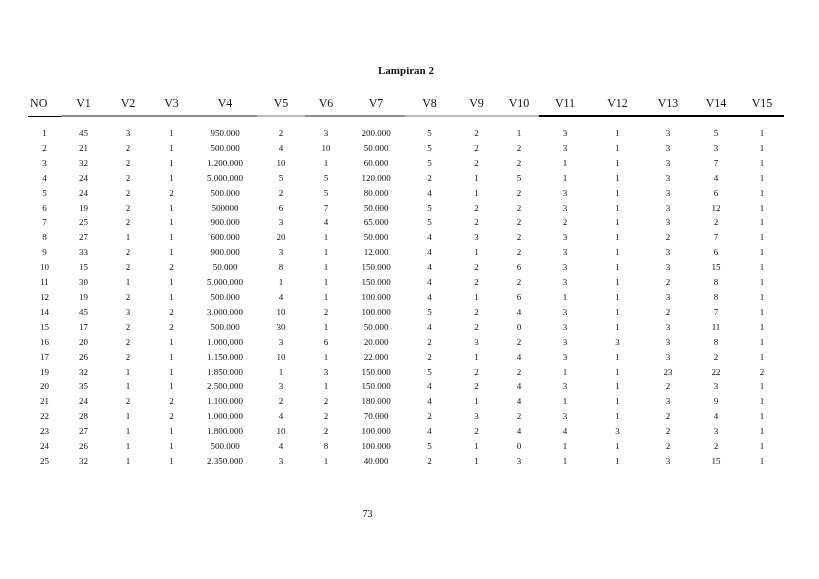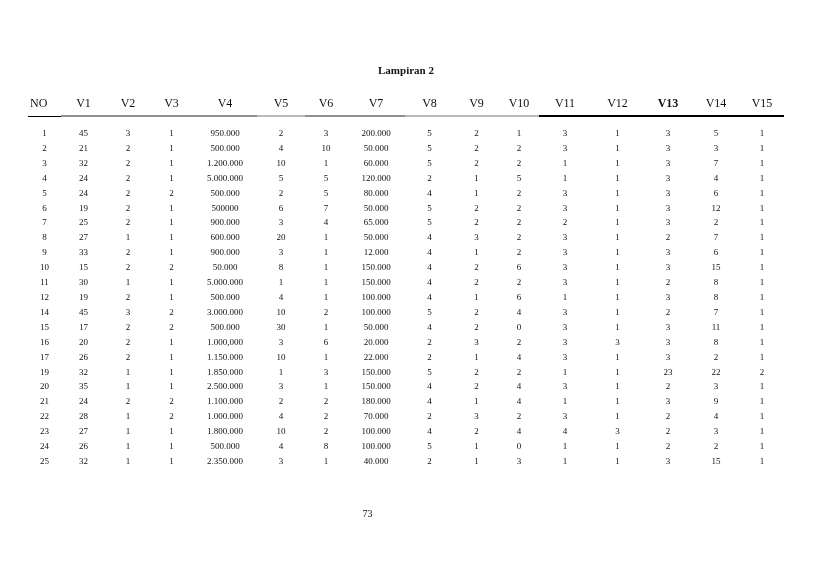--- a/index.html
+++ b/index.html
@@ -98,21 +98,21 @@
             <th style="border-bottom: 2px solid rgb(143, 143, 143);">V3</th>
             <th style="border-bottom: 2px solid rgb(143, 143, 143);">V4</th>
             <th style="border-bottom: 2px solid rgb(185, 185, 185);">V5</th>
             <th style="border-bottom: 2px solid rgb(143, 143, 143);">V6</th>
             <th style="border-bottom: 2px solid rgb(143, 143, 143);">V7</th>
             <th style="border-bottom: 2px solid rgb(185, 185, 185);">V8</th>
             <th style="border-bottom: 2px solid rgb(185, 185, 185);">V9</th>
             <th style="border-bottom: 2px solid rgb(185, 185, 185);">V10</th>
             <th style="border-bottom: 2px solid rgb(0, 0, 0);">V11</th>
             <th style="border-bottom: 2px solid rgb(0, 0, 0);">V12</th>
-            <th style="border-bottom: 2px solid rgb(0, 0, 0); font-weight: bold;">V13</th>
+            <th style="border-bottom: 2px solid rgb(0, 0, 0);">V13</th>
             <th style="border-bottom: 2px solid rgb(0, 0, 0);">V14</th>
             <th style="border-bottom: 2px solid rgb(0, 0, 0); margin-top: 40px;">V15</th>
           </tr>
       </thead>
       <tbody id="table-body">
           <tr>
             <td>1</td>
             <td>45</td>
             <td>3</td>
             <td>1</td>

